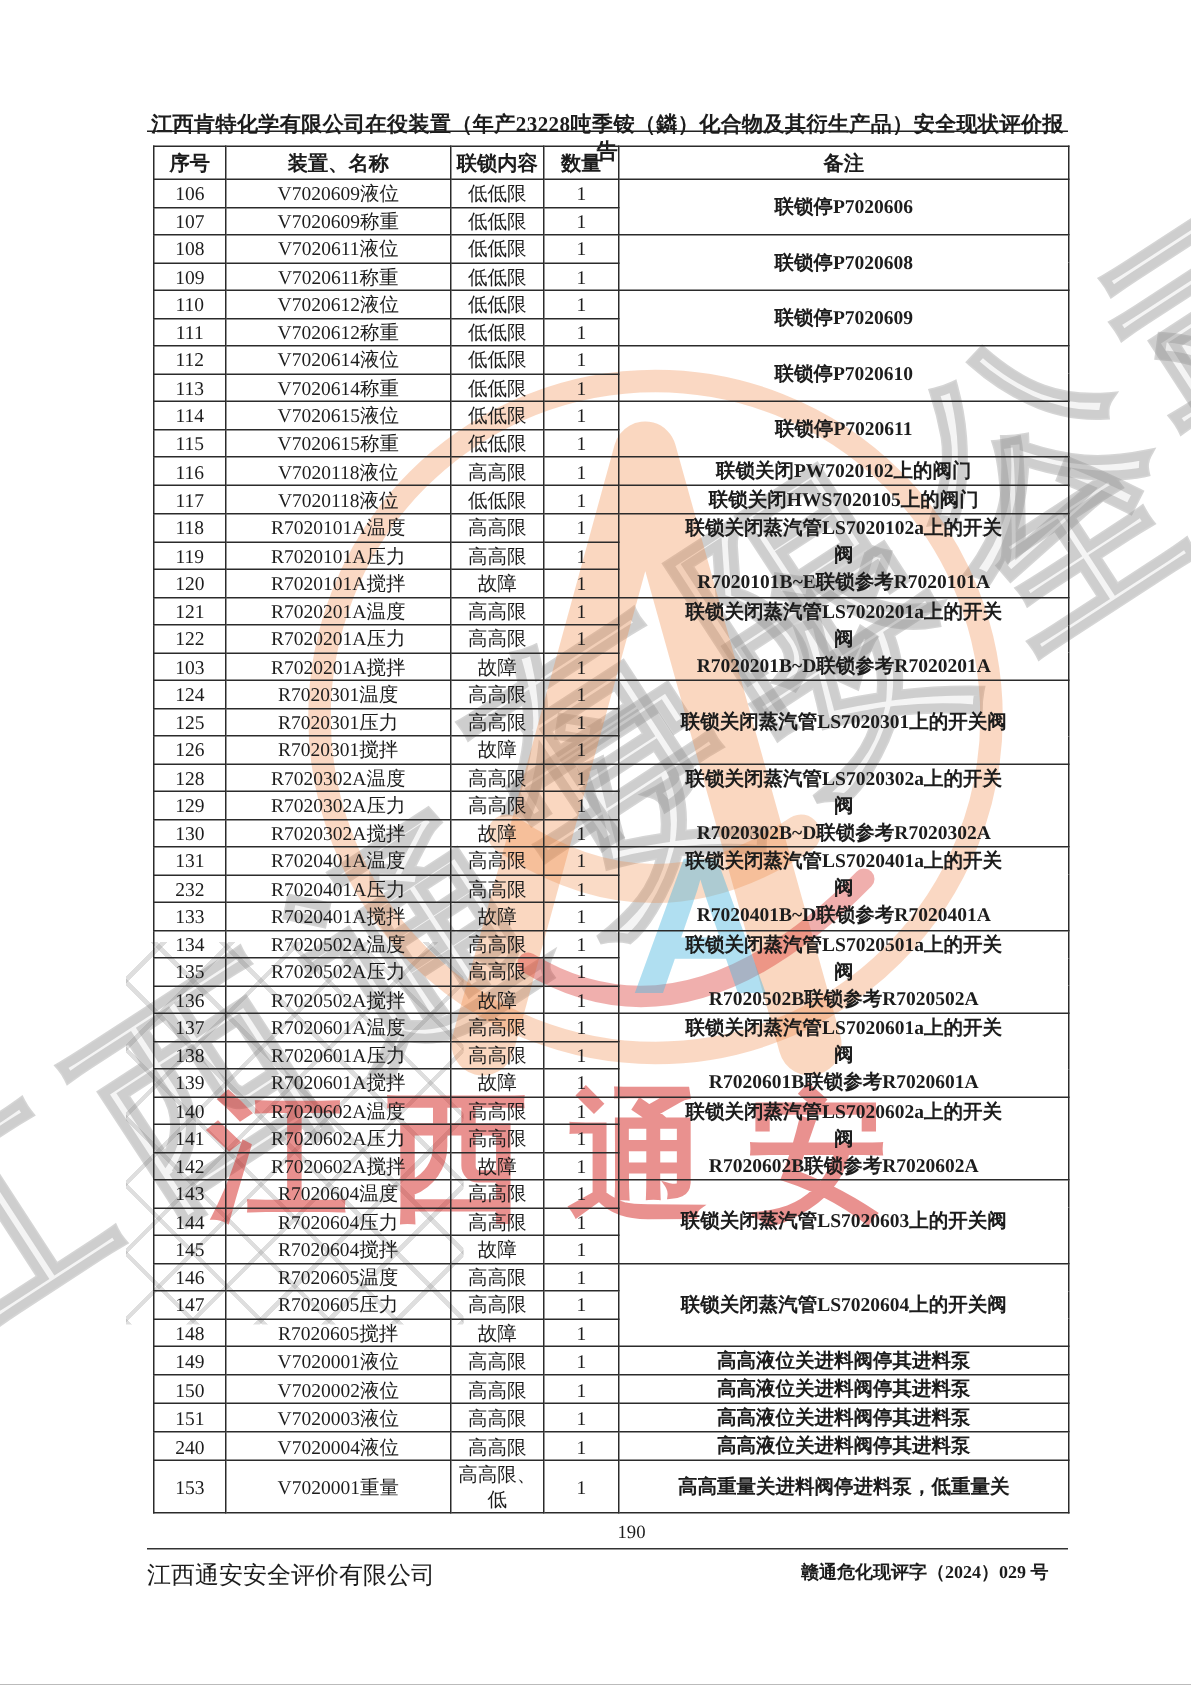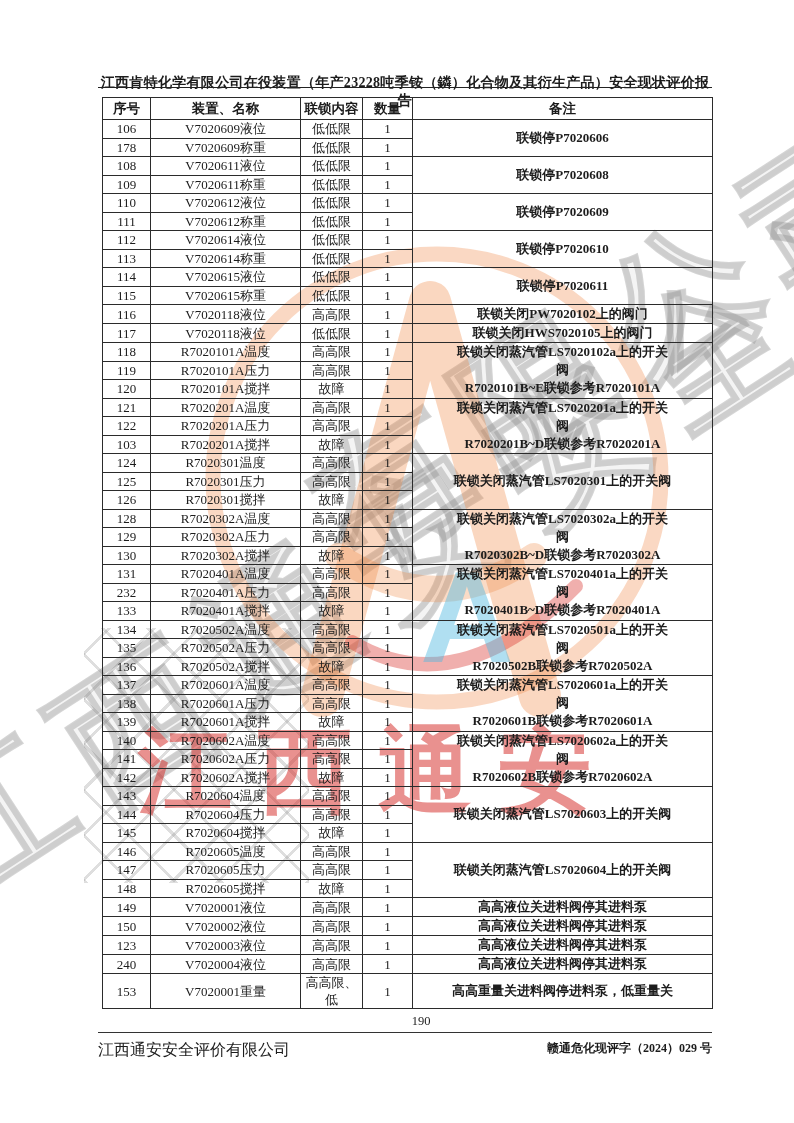--- a/index.html
+++ b/index.html
@@ -46,21 +46,21 @@
   table.grid th, table.grid td {
     border:1px solid #2b2b2b; text-align:center; vertical-align:middle;
     padding:0 2px; overflow:hidden;
   }
   table.grid th { height:22px; font-weight:bold; font-size:13.5px; }
   table.grid td { height:18.5px; line-height:17px; }
   table.grid td.remark { white-space:pre-line; line-height:18px;font-weight:bold; }
   .page-number { position:absolute; left:0; top:1014px; width:794px; text-align:center; font-size:12.5px;padding-left:48px; }
   .footer-rule { position:absolute; left:98px; top:1032px; width:614px; border-bottom:1.2px solid #333; }
   .footer-left  { position:absolute; left:98px;  top:1040px; font-size:16px; }
-  .footer-right { position:absolute; right:82px; top:1040px; font-size:12px; font-weight:bold;margin-left:14px; }
+  .footer-right { position:absolute; right:95px; top:1040px; font-size:12px; font-weight:bold;margin-left:14px; }
 </style>
 </head>
 <body>
 
 <div class="page">
 
   <div class="wm-layer">
     <div class="wm-outline wm-outline-1">江西通安安全评价</div>
     <div class="wm-outline wm-outline-2">有限公司</div>
     <div class="wm-lattice"></div>
@@ -97,21 +97,21 @@
       </thead>
       <tbody>
           <tr>
             <td>106</td>
             <td>V7020609液位</td>
             <td>低低限</td>
             <td>1</td>
             <td class="remark" rowspan="2">联锁停P7020606</td>
           </tr>
           <tr>
-            <td>178</td>
+            <td>107</td>
             <td>V7020609称重</td>
             <td>低低限</td>
             <td>1</td>
           </tr>
           <tr>
             <td>108</td>
             <td>V7020611液位</td>
             <td>低低限</td>
             <td>1</td>
             <td class="remark" rowspan="2">联锁停P7020608</td>
@@ -387,21 +387,21 @@
             <td class="remark" rowspan="1">高高液位关进料阀停其进料泵</td>
           </tr>
           <tr>
             <td>150</td>
             <td>V7020002液位</td>
             <td>高高限</td>
             <td>1</td>
             <td class="remark" rowspan="1">高高液位关进料阀停其进料泵</td>
           </tr>
           <tr>
-            <td>123</td>
+            <td>151</td>
             <td>V7020003液位</td>
             <td>高高限</td>
             <td>1</td>
             <td class="remark" rowspan="1">高高液位关进料阀停其进料泵</td>
           </tr>
           <tr>
             <td>240</td>
             <td>V7020004液位</td>
             <td>高高限</td>
             <td>1</td>

